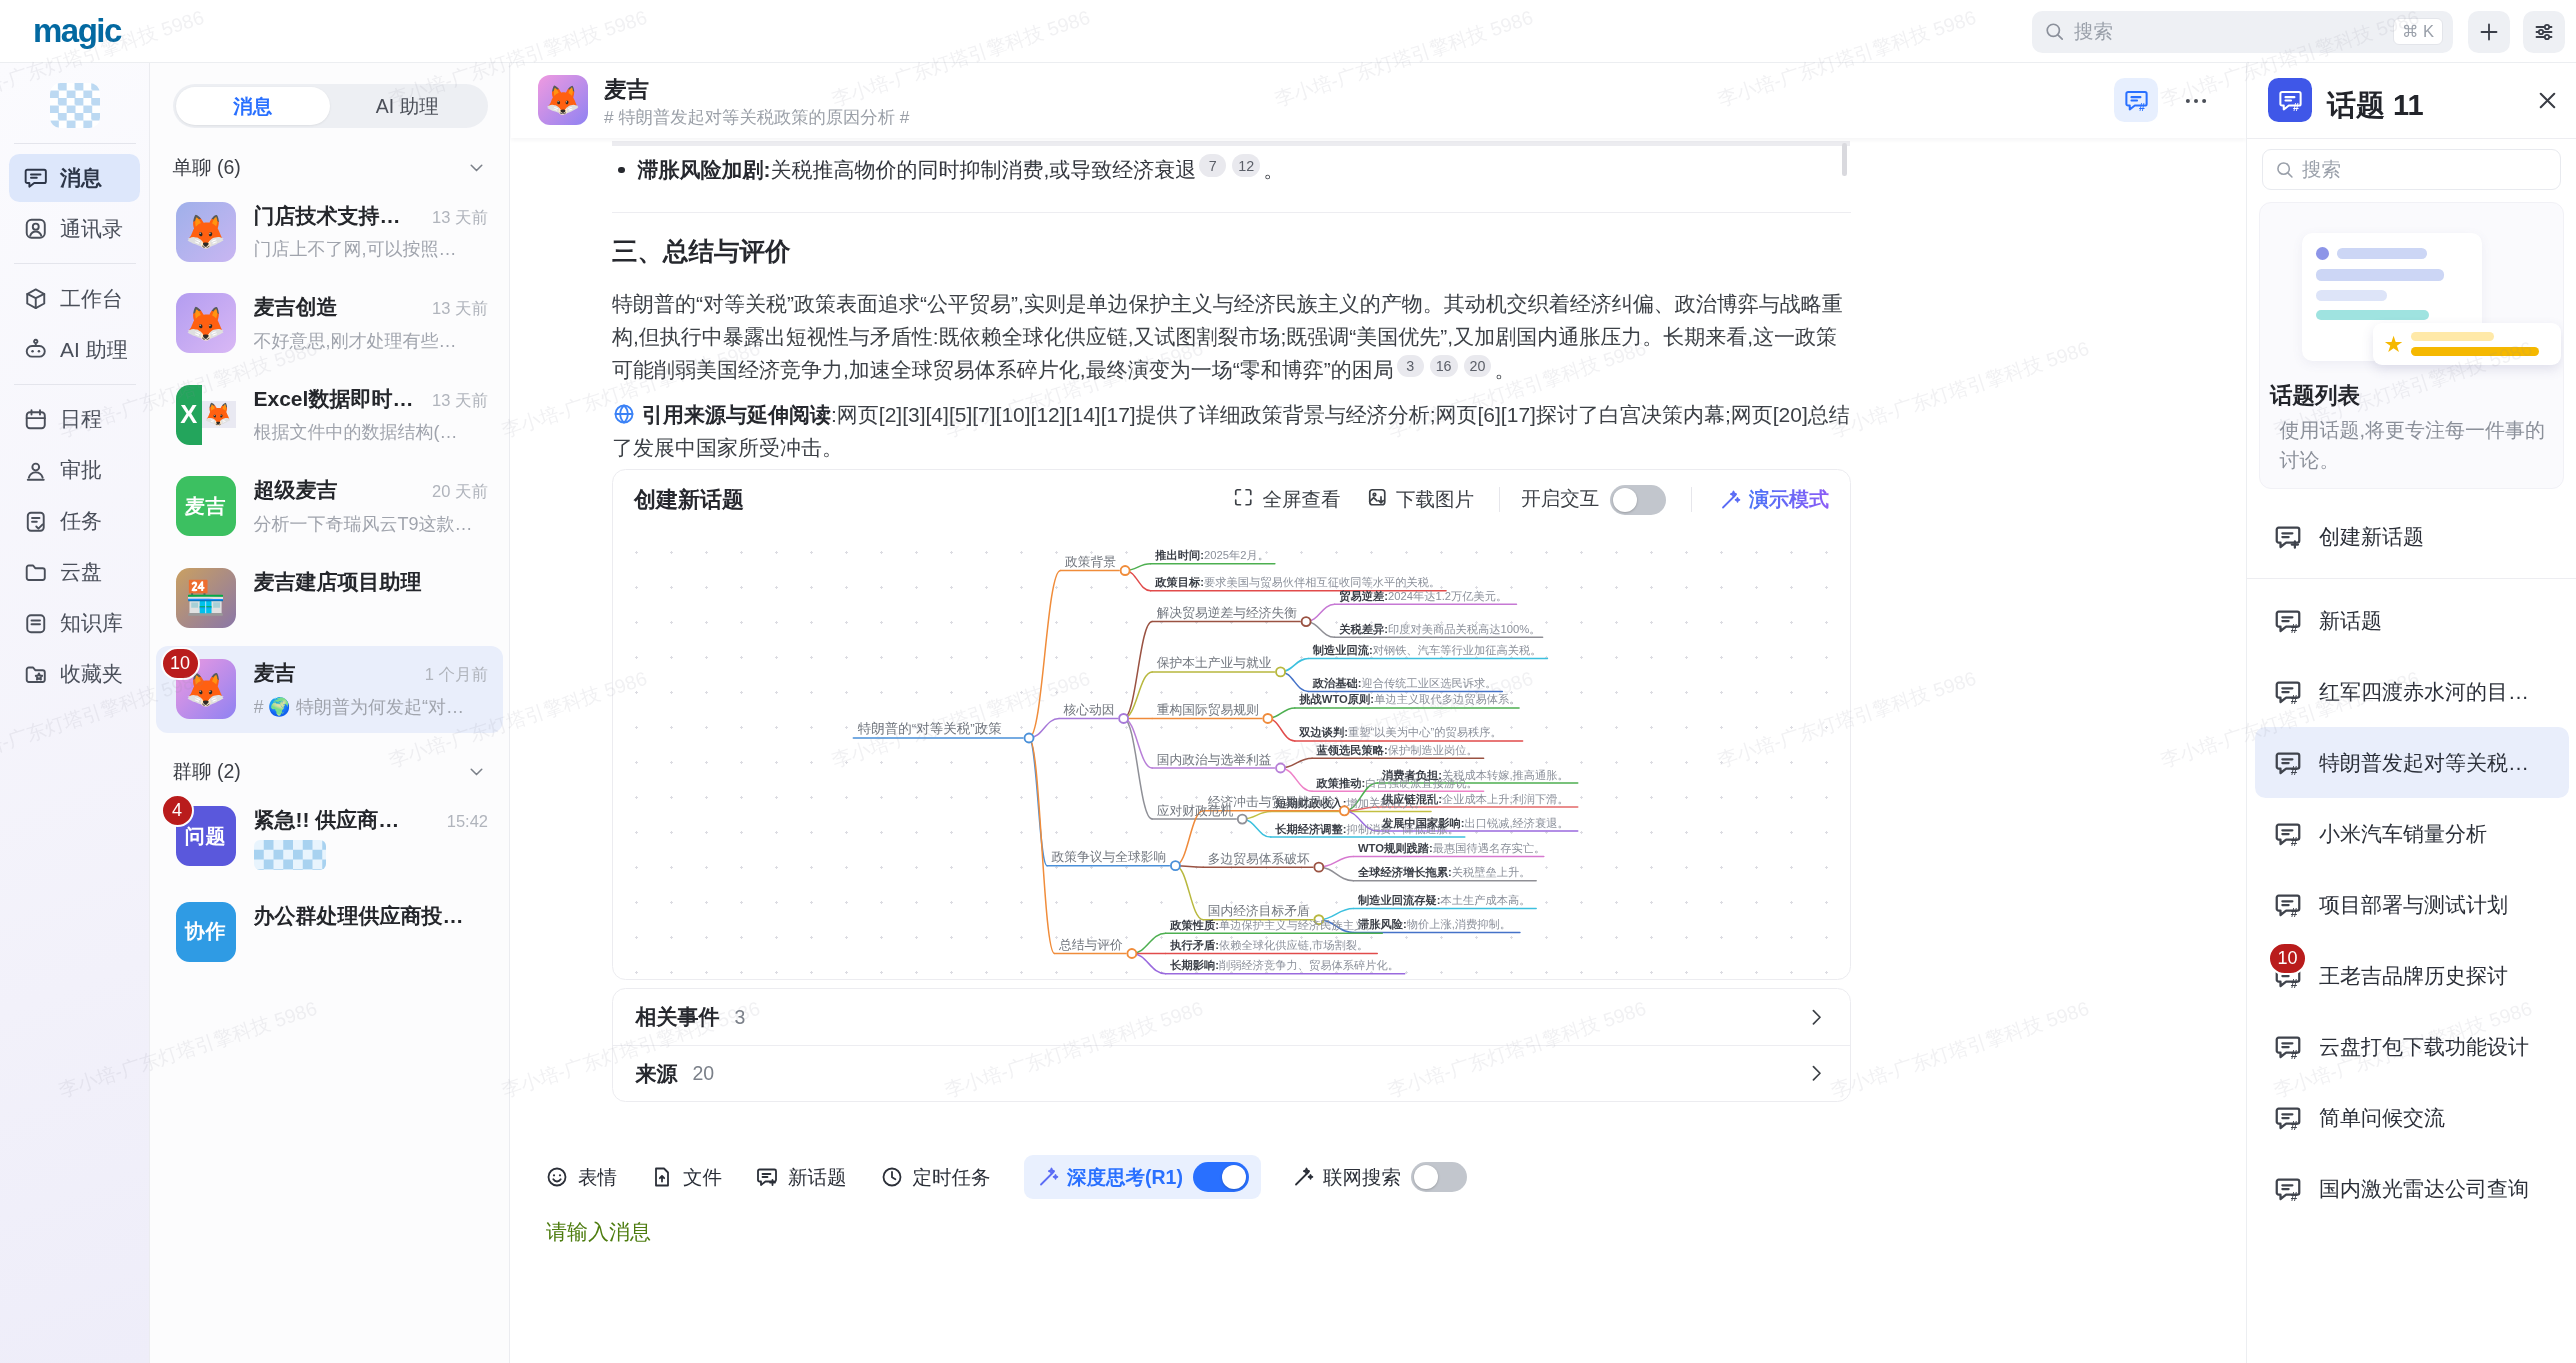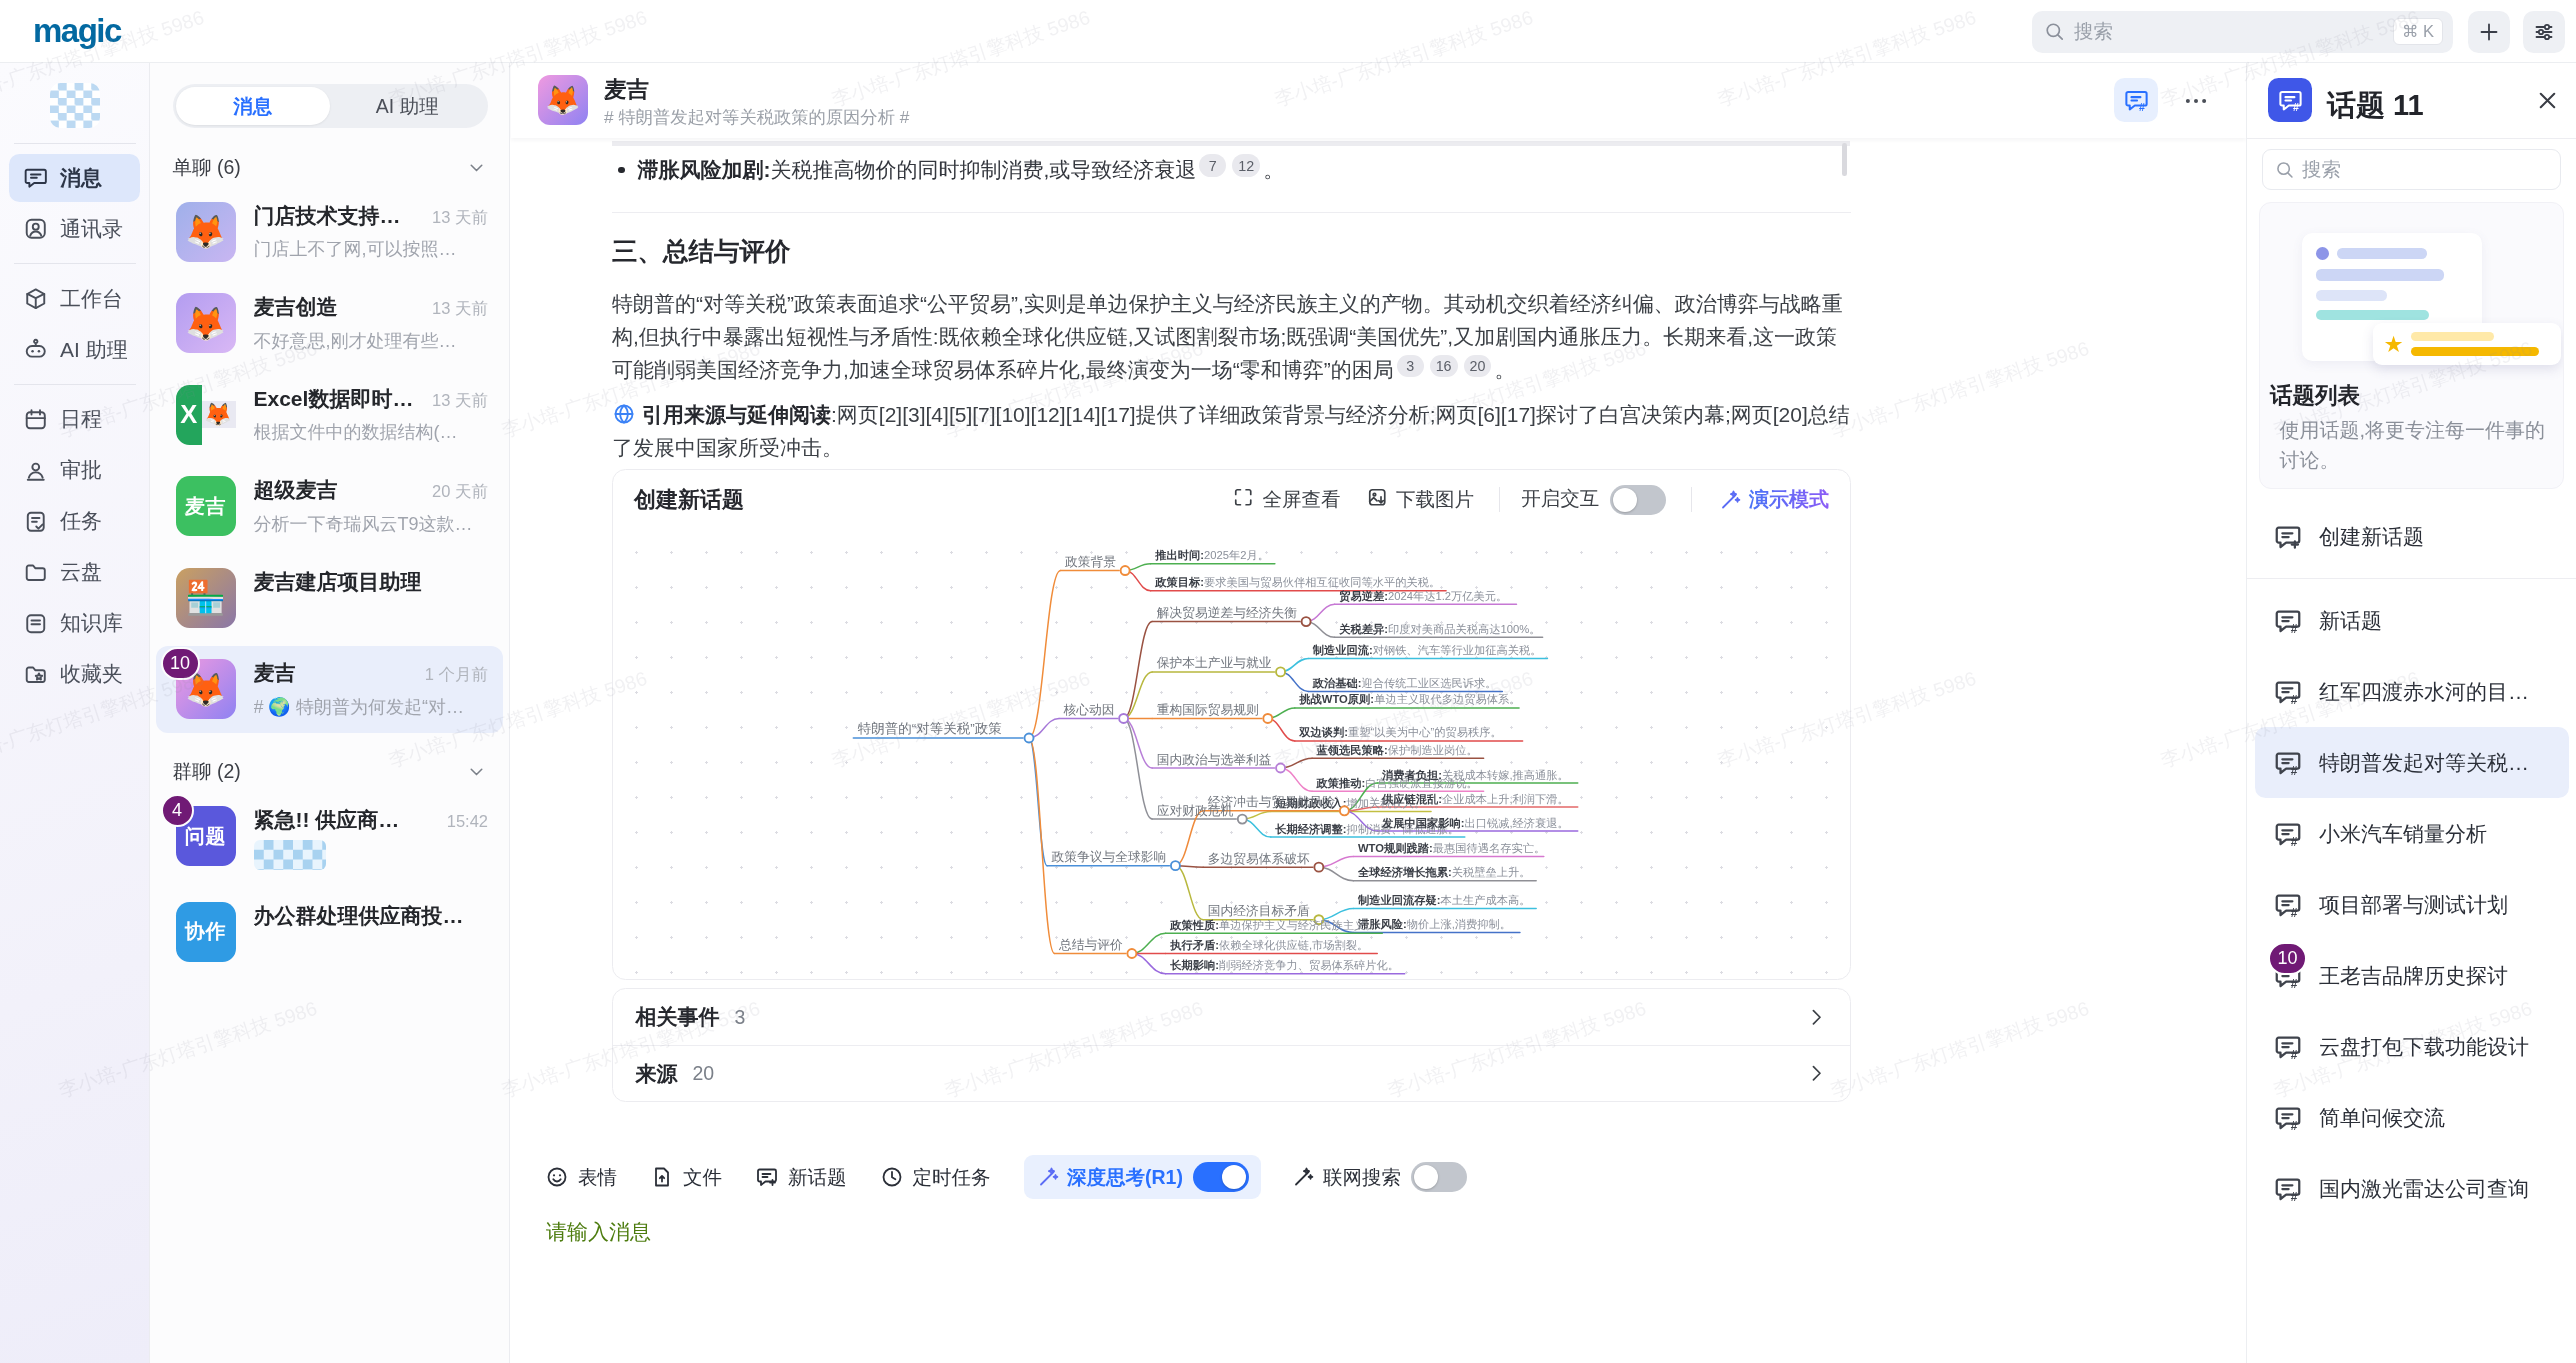--- a/index.html
+++ b/index.html
@@ -33,21 +33,21 @@
   .avatar{width:60px;height:60px;border-radius:13.5px;flex:0 0 auto;display:flex;align-items:center;justify-content:center;font-size:33px;overflow:hidden;}
   .avatar .av-txt{font-size:20px;font-weight:700;color:#fff;letter-spacing:0.8px;}
   .avatar.excel{display:flex;padding:0;}
   .avatar.excel .xl{width:44%;height:100%;background:#23a55c;color:#fff;font-weight:800;font-size:25.5px;display:flex;align-items:center;justify-content:center;}
   .avatar.excel .fx{flex:1;background:#e9e9f2;display:flex;align-items:center;justify-content:center;font-size:22.5px;}
   .ci-body{flex:1;margin-left:18px;min-width:0;}
   .ci-row{display:flex;align-items:baseline;}
   .ci-title{font-size:21px;color:#24262b;font-weight:600;white-space:nowrap;overflow:hidden;text-overflow:ellipsis;flex:1;}
   .ci-time{font-size:16.5px;color:#b0b4bc;margin-left:9px;white-space:nowrap;}
   .ci-prev{margin-top:7.5px;font-size:18px;color:#a0a4ad;white-space:nowrap;overflow:hidden;text-overflow:ellipsis;}
-  .badge{position:absolute;background:#701a75;color:#fff;border-radius:750px;min-width:33px;height:33px;padding:0 7.5px;display:flex;align-items:center;justify-content:center;font-size:18px;z-index:3;border:2.3px solid #fcfcfd;}
+  .badge{position:absolute;background:#b91c1c;color:#fff;border-radius:750px;min-width:33px;height:33px;padding:0 7.5px;display:flex;align-items:center;justify-content:center;font-size:18px;z-index:3;border:2.3px solid #fcfcfd;}
   .sticker{width:72px;height:30px;border-radius:6px;background:repeating-conic-gradient(#a8d2f0 0% 25%,#e8f4fd 0% 50%) 0 0/19.5px 19.5px;margin-top:6px;}
   
   .main{position:absolute;left:511px;top:63px;width:1735px;height:1301px;background:#fff;}
   .chat-header{position:absolute;left:0;top:0;width:100%;height:75px;background:#fff;box-shadow:0 1.5px 4.5px rgba(40,40,60,.05);z-index:5;}
   .ch-avatar{position:absolute;left:27px;top:12px;width:50px;height:50px;border-radius:12px;display:flex;align-items:center;justify-content:center;font-size:28.5px;}
   .ch-title{position:absolute;left:93px;top:10.5px;font-size:22.5px;font-weight:700;color:#23252b;}
   .ch-sub{position:absolute;left:93px;top:42px;font-size:17.3px;color:#9ba0a8;}
   .topic-btn{position:absolute;left:1603px;top:15px;width:44px;height:44px;background:#e7effe;border-radius:10.5px;display:flex;align-items:center;justify-content:center;color:#2970ff;}
   .topic-btn .icon{width:27px;height:27px;}
   .more-btn{position:absolute;left:1666px;top:22.5px;width:38px;height:30px;display:flex;align-items:center;justify-content:center;color:#4a4e57;}

